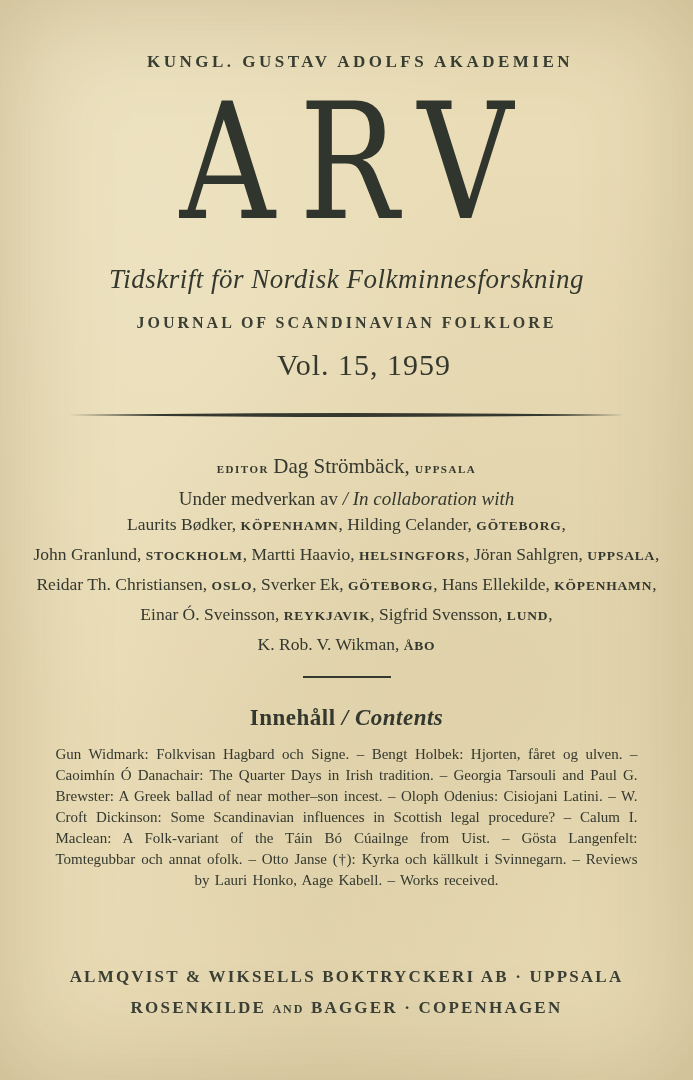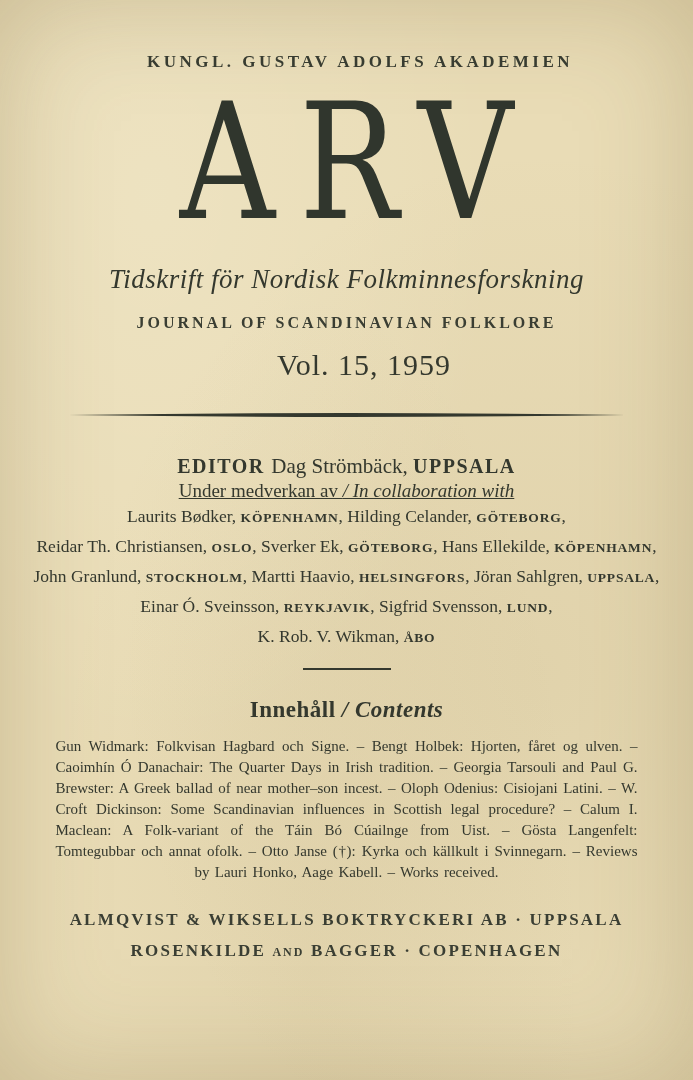--- a/index.html
+++ b/index.html
@@ -72,25 +72,24 @@
     margin: 30px auto 0 auto;
     width: 556px;
     height: 6px;
     display: block;
     color: var(--ink);
   }
   .editor-line {
     margin-top: 36px;
     font-size: 21px;
   }
-  .editor-line .sc { font-size: 20px; font-weight: bold; letter-spacing: 1.5px; }
+  .editor-line .sc { font-size: 11px; font-weight: bold; letter-spacing: 1.5px; }
   .collab-line {
-    margin-top: 1px;
+    margin-top: 9px;
     font-size: 19px;
-    text-decoration: underline;
   }
   .it { font-style: italic; }
   .collaborators {
     margin-top: 0;
     font-size: 17.5px;
     line-height: 28px;
   }
   .collaborators .sc { font-size: 13.5px; font-weight: bold; letter-spacing: 0.8px; }
   .short-rule {
     margin: 16px auto 0 auto;
@@ -109,21 +108,21 @@
     width: 582px;
     font-size: 15px;
     line-height: 21px;
     text-align: justify;
     text-align-last: center;
     word-spacing: 1.5px;
   }
   .imprint {
     position: absolute;
     left: 0; right: 0;
-    top: 904px;
+    top: 961px;
     font-size: 17px;
     font-weight: bold;
     letter-spacing: 2.2px;
     line-height: 31px;
     color: #3a3e33;
   }
   .imprint .sc2 { font-size: 12px; letter-spacing: 2px; }
 </style>
 </head>
 <body>
@@ -145,22 +144,22 @@
   <svg class="swelled-rule" viewBox="0 0 556 6" preserveAspectRatio="none" aria-hidden="true">
     <path d="M 0 3 Q 278 -0.8 556 3 Q 278 6.8 0 3 Z" fill="currentColor"></path>
   </svg>
 
   <div class="editor-line"><span class="sc">EDITOR </span><span>Dag Strömbäck, </span><span class="sc">UPPSALA</span></div>
 
   <div class="collab-line"><span>Under medverkan av </span><span class="it">/ In collaboration with</span></div>
 
   <div class="collaborators">
     <div><span>Laurits Bødker, </span><span class="sc">KÖPENHAMN</span><span>, Hilding Celander, </span><span class="sc">GÖTEBORG</span><span>,</span></div>
+    <div><span>John Granlund, </span><span class="sc">STOCKHOLM</span><span>, Martti Haavio, </span><span class="sc">HELSINGFORS</span><span>, Jöran Sahlgren, </span><span class="sc">UPPSALA</span><span>,</span></div>
     <div><span>Reidar Th. Christiansen, </span><span class="sc">OSLO</span><span>, Sverker Ek, </span><span class="sc">GÖTEBORG</span><span>, Hans Ellekilde, </span><span class="sc">KÖPENHAMN</span><span>,</span></div>
-    <div><span>John Granlund, </span><span class="sc">STOCKHOLM</span><span>, Martti Haavio, </span><span class="sc">HELSINGFORS</span><span>, Jöran Sahlgren, </span><span class="sc">UPPSALA</span><span>,</span></div>
     <div><span>Einar Ó. Sveinsson, </span><span class="sc">REYKJAVIK</span><span>, Sigfrid Svensson, </span><span class="sc">LUND</span><span>,</span></div>
     <div><span>K. Rob. V. Wikman, </span><span class="sc">ÅBO</span></div>
   </div>
 
   <div class="short-rule"></div>
 
   <div class="contents-heading"><span>Innehåll </span><span class="it">/ Contents</span></div>
 
   <div class="contents-body">Gun Widmark: Folkvisan Hagbard och Signe. – Bengt Holbek: Hjorten, fåret og ulven. – Caoimhín Ó Danachair: The Quarter Days in Irish tradition. – Georgia Tarsouli and Paul G. Brewster: A Greek ballad of near mother–son incest. – Oloph Odenius: Cisiojani Latini. – W. Croft Dickinson: Some Scandinavian influences in Scottish legal procedure? – Calum I. Maclean: A Folk-variant of the Táin Bó Cúailnge from Uist. – Gösta Langenfelt: Tomtegubbar och annat ofolk. – Otto Janse (†): Kyrka och källkult i Svinnegarn. – Reviews by Lauri Honko, Aage Kabell. – Works received.</div>
 

